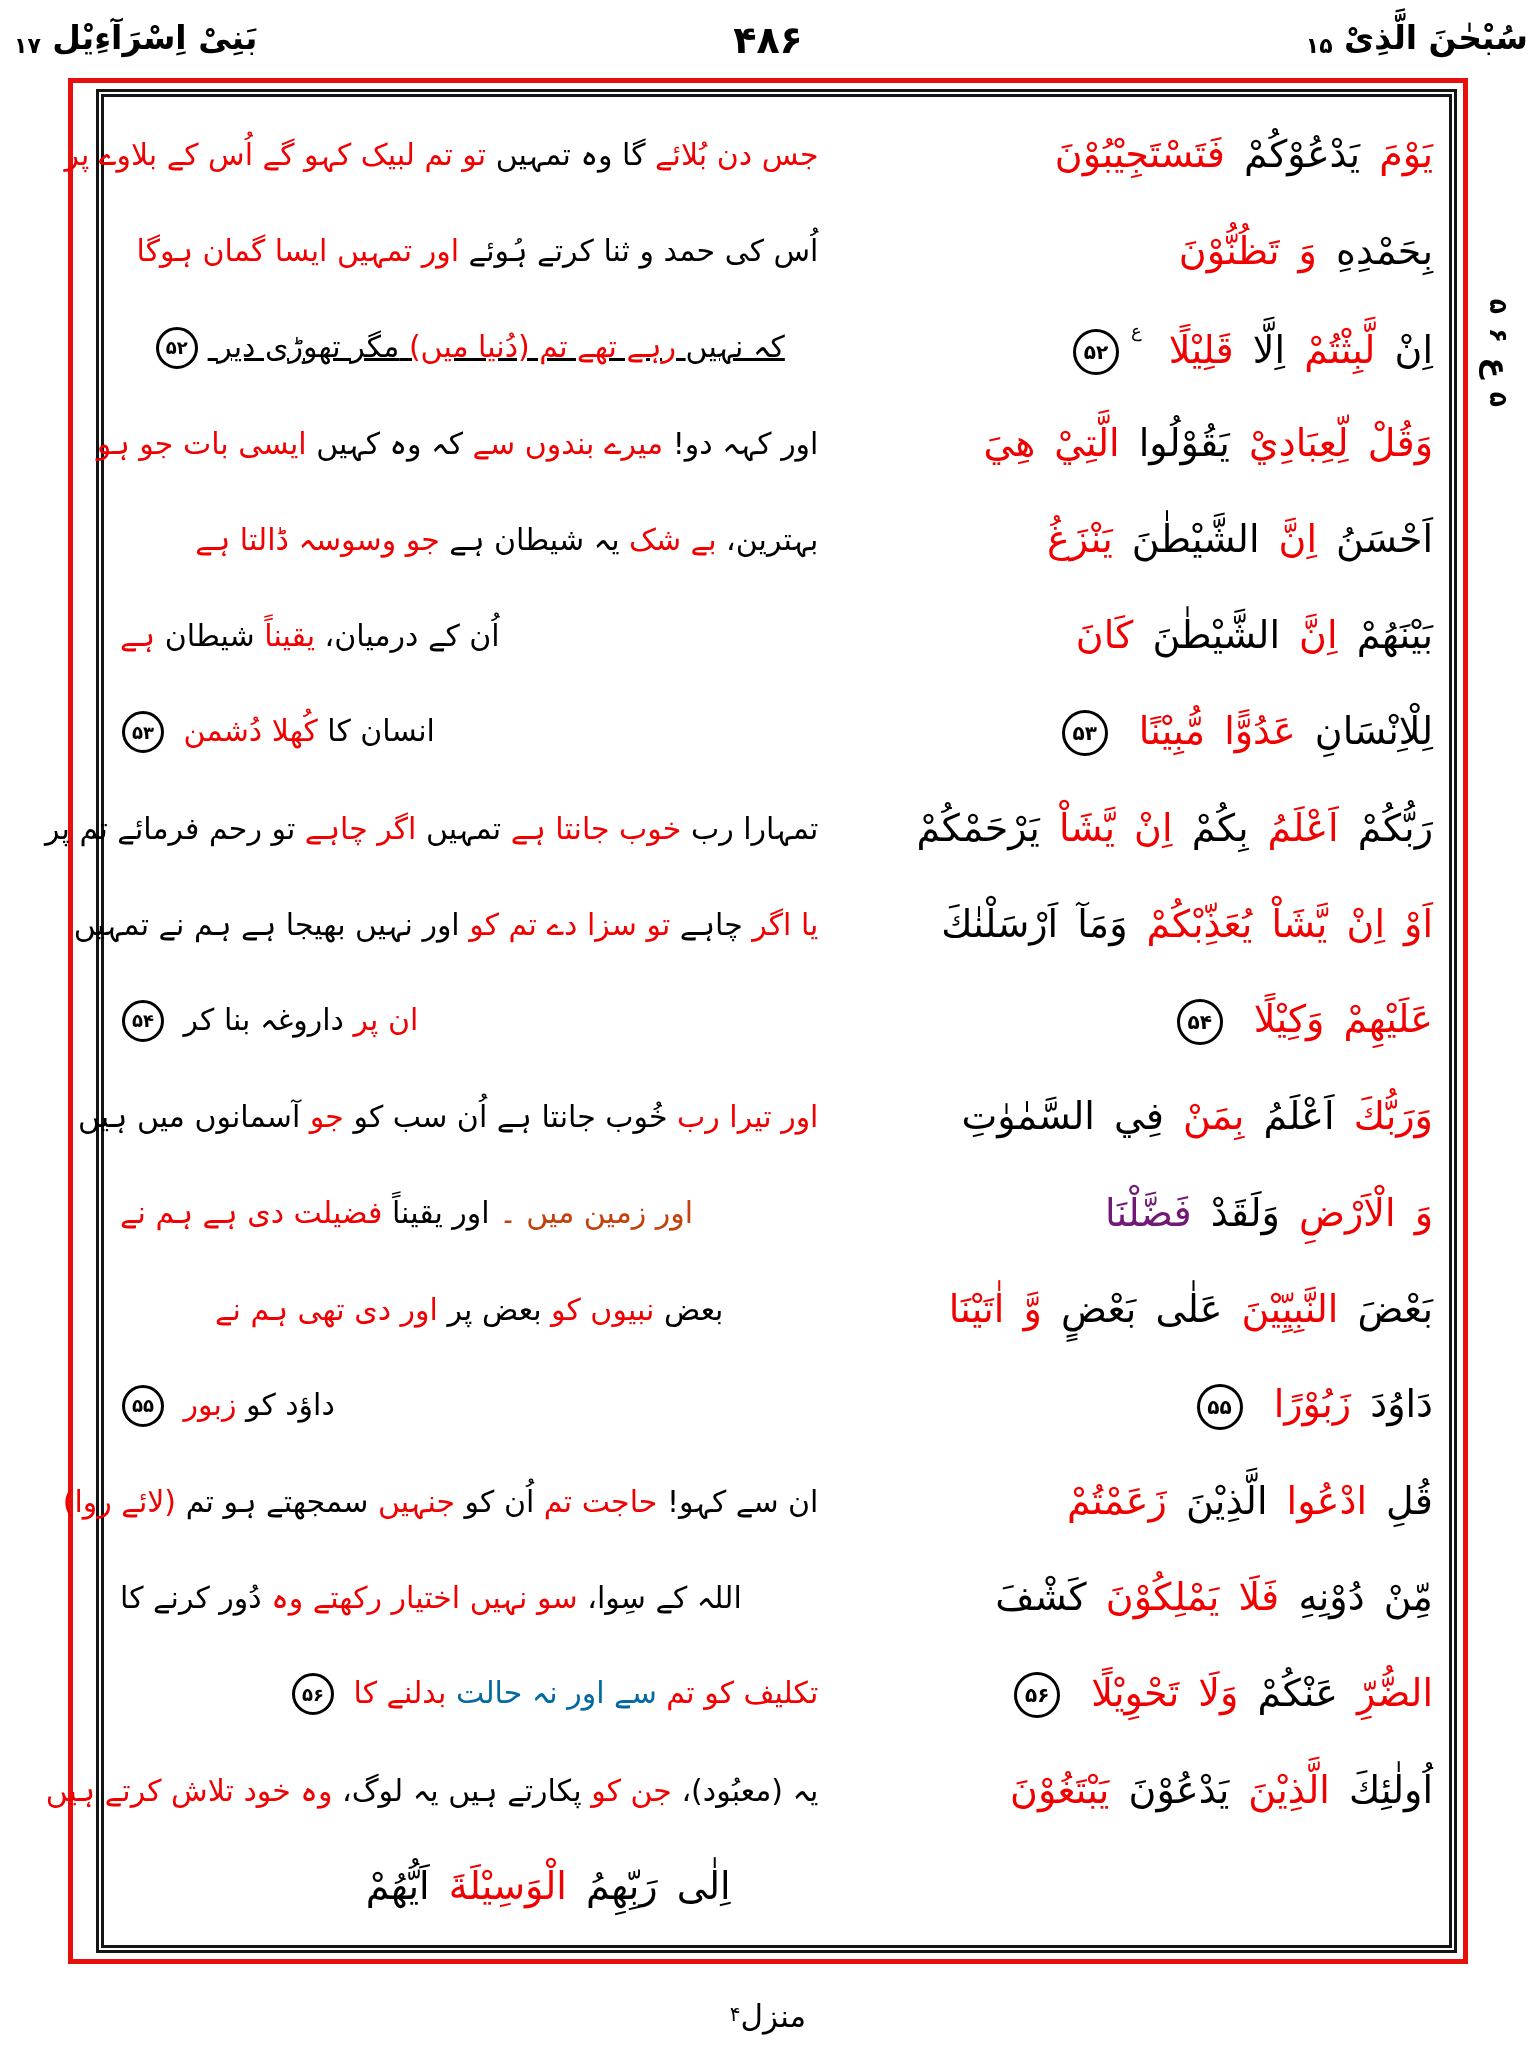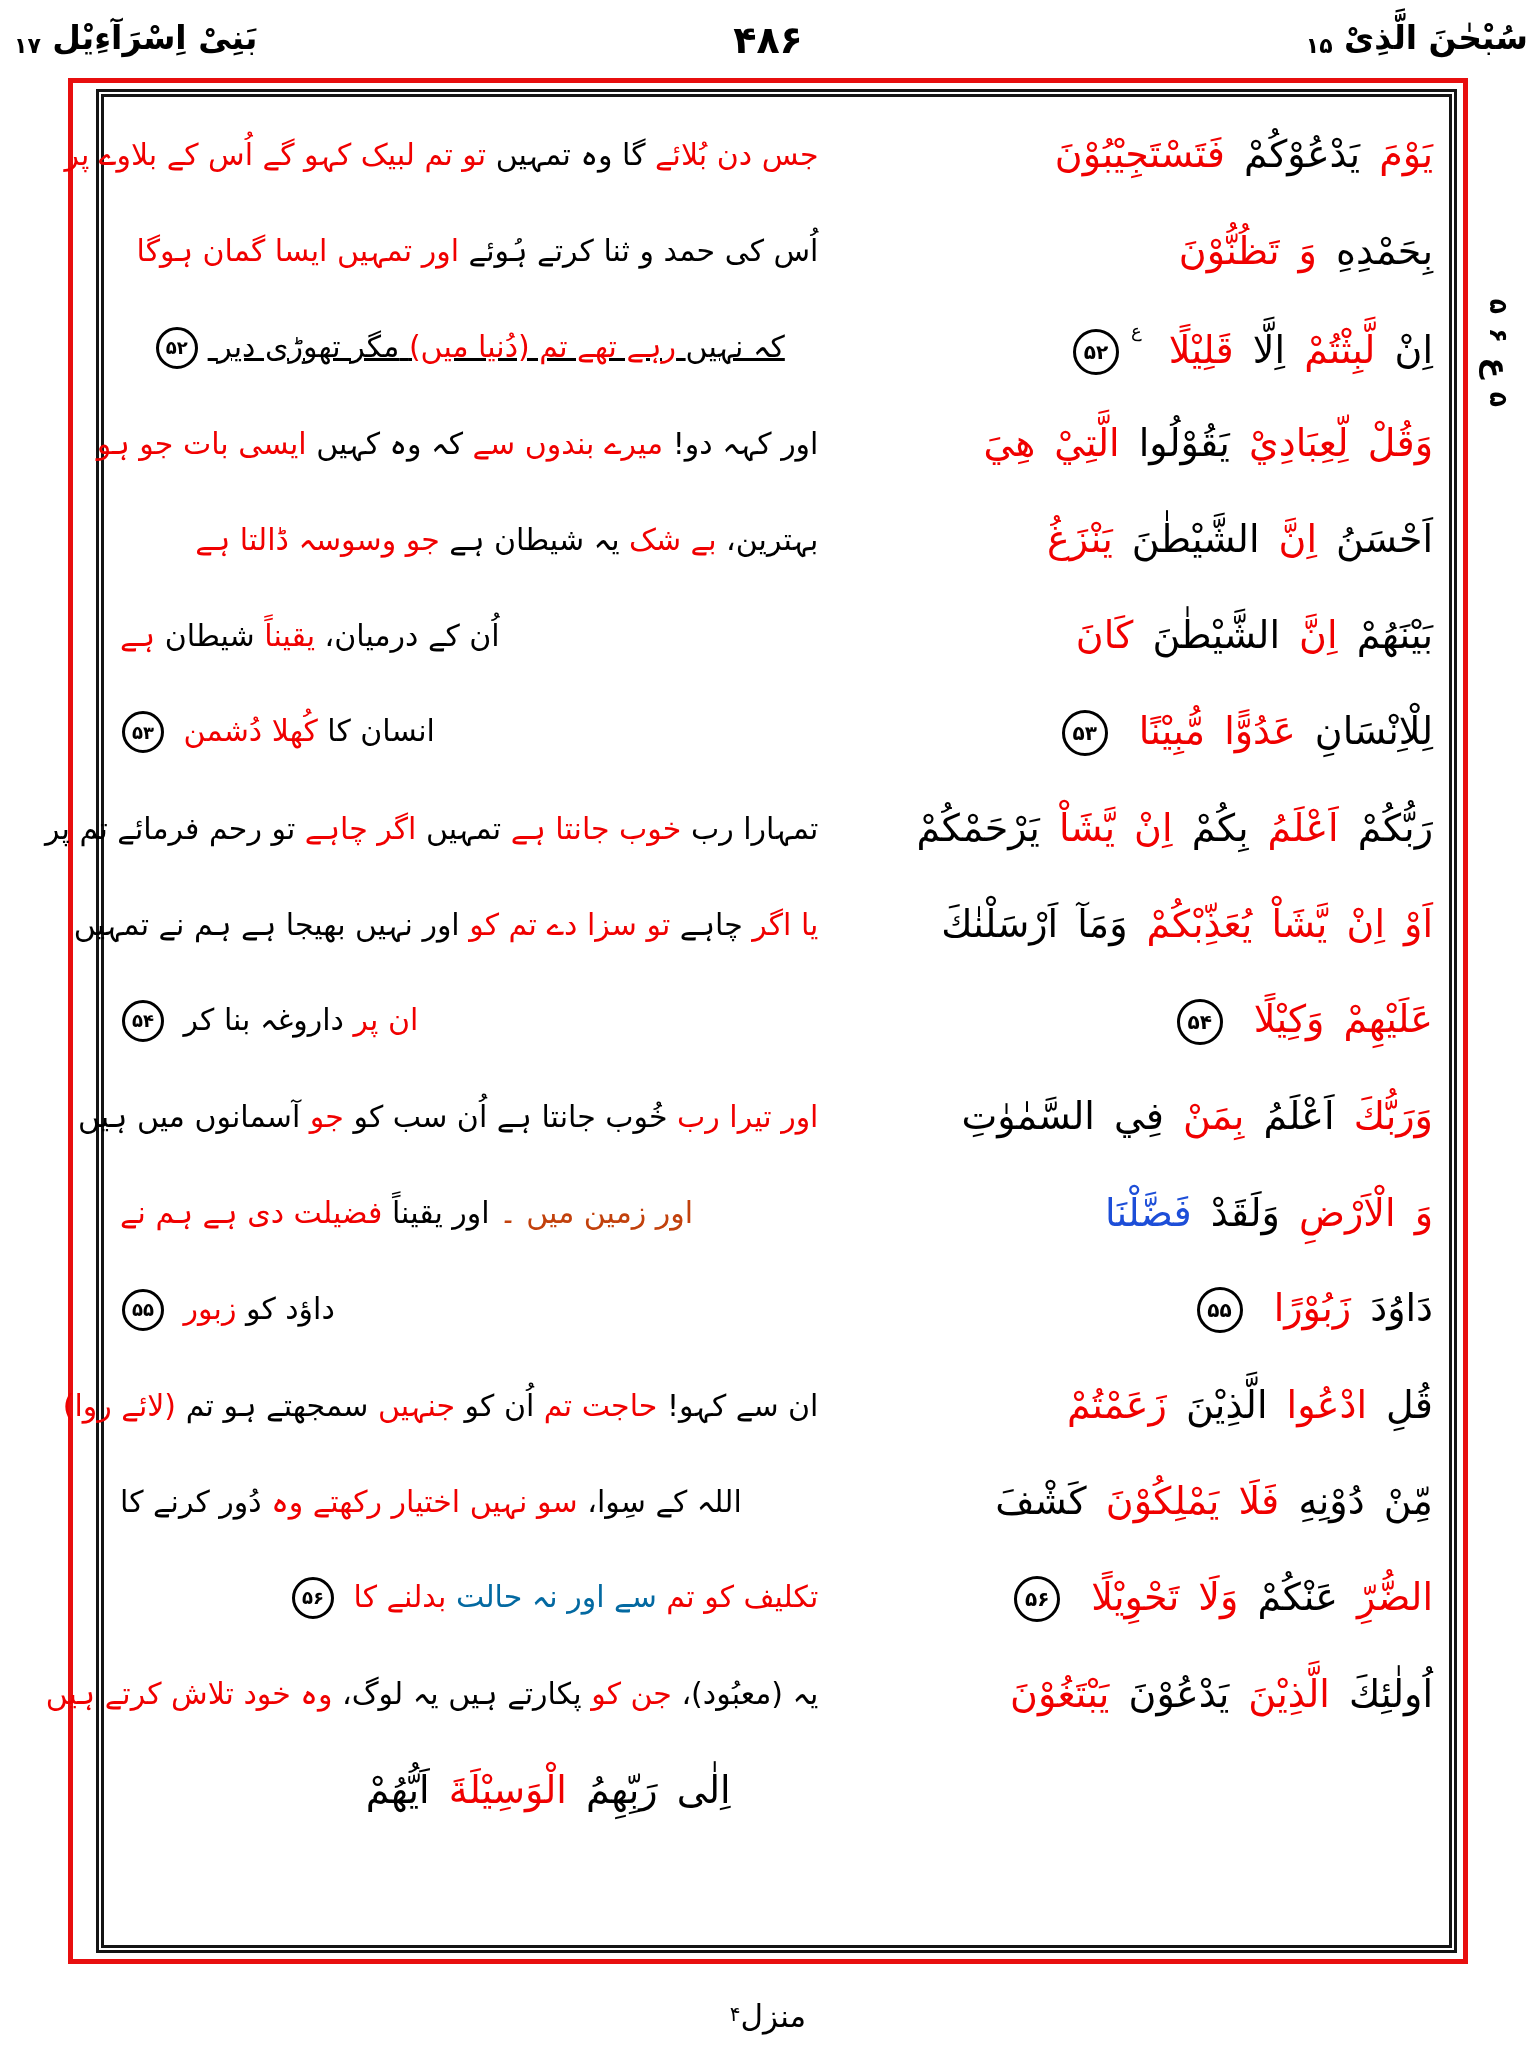--- a/index.html
+++ b/index.html
@@ -98,21 +98,25 @@
         <div class="row">
           <div class="u" style="text-align: left;"><span style="color: rgb(240, 0, 0);">ان پر</span> <span style="color: rgb(0, 0, 0);">داروغہ بنا کر</span> <span class="badge">۵۴</span></div>
           <div class="a"><span style="color: rgb(240, 0, 0);">عَلَيْهِمْ وَكِيْلًا</span> <span class="badge">۵۴</span></div>
         </div>
         <div class="row">
           <div class="u" style="text-align: right;"><span style="color: rgb(240, 0, 0);">اور تیرا رب</span> <span style="color: rgb(0, 0, 0);">خُوب جانتا ہے اُن سب کو</span> <span style="color: rgb(240, 0, 0);">جو</span> <span style="color: rgb(0, 0, 0);">آسمانوں میں ہیں</span> </div>
           <div class="a"><span style="color: rgb(240, 0, 0);">وَرَبُّكَ</span> <span style="color: rgb(0, 0, 0);">اَعْلَمُ</span> <span style="color: rgb(240, 0, 0);">بِمَنْ</span> <span style="color: rgb(0, 0, 0);">فِي السَّمٰوٰتِ</span> </div>
         </div>
         <div class="row">
           <div class="u" style="text-align: left;"><span style="color: #c2410c;">اور زمین میں ۔</span> <span style="color: rgb(0, 0, 0);">اور یقیناً</span> <span style="color: rgb(240, 0, 0);">فضیلت دی ہے ہم نے</span> </div>
-          <div class="a"><span style="color: rgb(240, 0, 0);">وَ الْاَرْضِ</span> <span style="color: rgb(0, 0, 0);">وَلَقَدْ</span> <span style="color: #1d4ed8;">فَضَّلْنَا</span> </div>
+          <div class="a"><span style="color: rgb(240, 0, 0);">وَ الْاَرْضِ</span> <span style="color: rgb(0, 0, 0);">وَلَقَدْ</span> <span style="color: #701a75;">فَضَّلْنَا</span> </div>
+        </div>
+        <div class="row">
+          <div class="u" style="text-align: center;"><span style="color: rgb(0, 0, 0);">بعض</span> <span style="color: rgb(240, 0, 0);">نبیوں کو</span> <span style="color: rgb(0, 0, 0);">بعض پر</span> <span style="color: rgb(240, 0, 0);">اور دی تھی ہم نے</span> </div>
+          <div class="a"><span style="color: rgb(0, 0, 0);">بَعْضَ</span> <span style="color: rgb(240, 0, 0);">النَّبِيِّيْنَ</span> <span style="color: rgb(0, 0, 0);">عَلٰى بَعْضٍ</span> <span style="color: rgb(240, 0, 0);">وَّ اٰتَيْنَا</span> </div>
         </div>
         <div class="row">
           <div class="u" style="text-align: left;"><span style="color: rgb(0, 0, 0);">داؤد کو</span> <span style="color: rgb(240, 0, 0);">زبور</span> <span class="badge">۵۵</span></div>
           <div class="a"><span style="color: rgb(0, 0, 0);">دَاوُدَ</span> <span style="color: rgb(240, 0, 0);">زَبُوْرًا</span> <span class="badge">۵۵</span></div>
         </div>
         <div class="row">
           <div class="u" style="text-align: right;"><span style="color: rgb(0, 0, 0);">ان سے کہو!</span> <span style="color: rgb(240, 0, 0);">حاجت تم</span> <span style="color: rgb(0, 0, 0);">اُن کو</span> <span style="color: rgb(240, 0, 0);">جنہیں</span> <span style="color: rgb(0, 0, 0);">سمجھتے ہو تم</span> <span style="color: rgb(240, 0, 0);">(لائے روا)</span> </div>
           <div class="a"><span style="color: rgb(0, 0, 0);">قُلِ</span> <span style="color: rgb(240, 0, 0);">ادْعُوا</span> <span style="color: rgb(0, 0, 0);">الَّذِيْنَ</span> <span style="color: rgb(240, 0, 0);">زَعَمْتُمْ</span> </div>
         </div>
         <div class="row">

